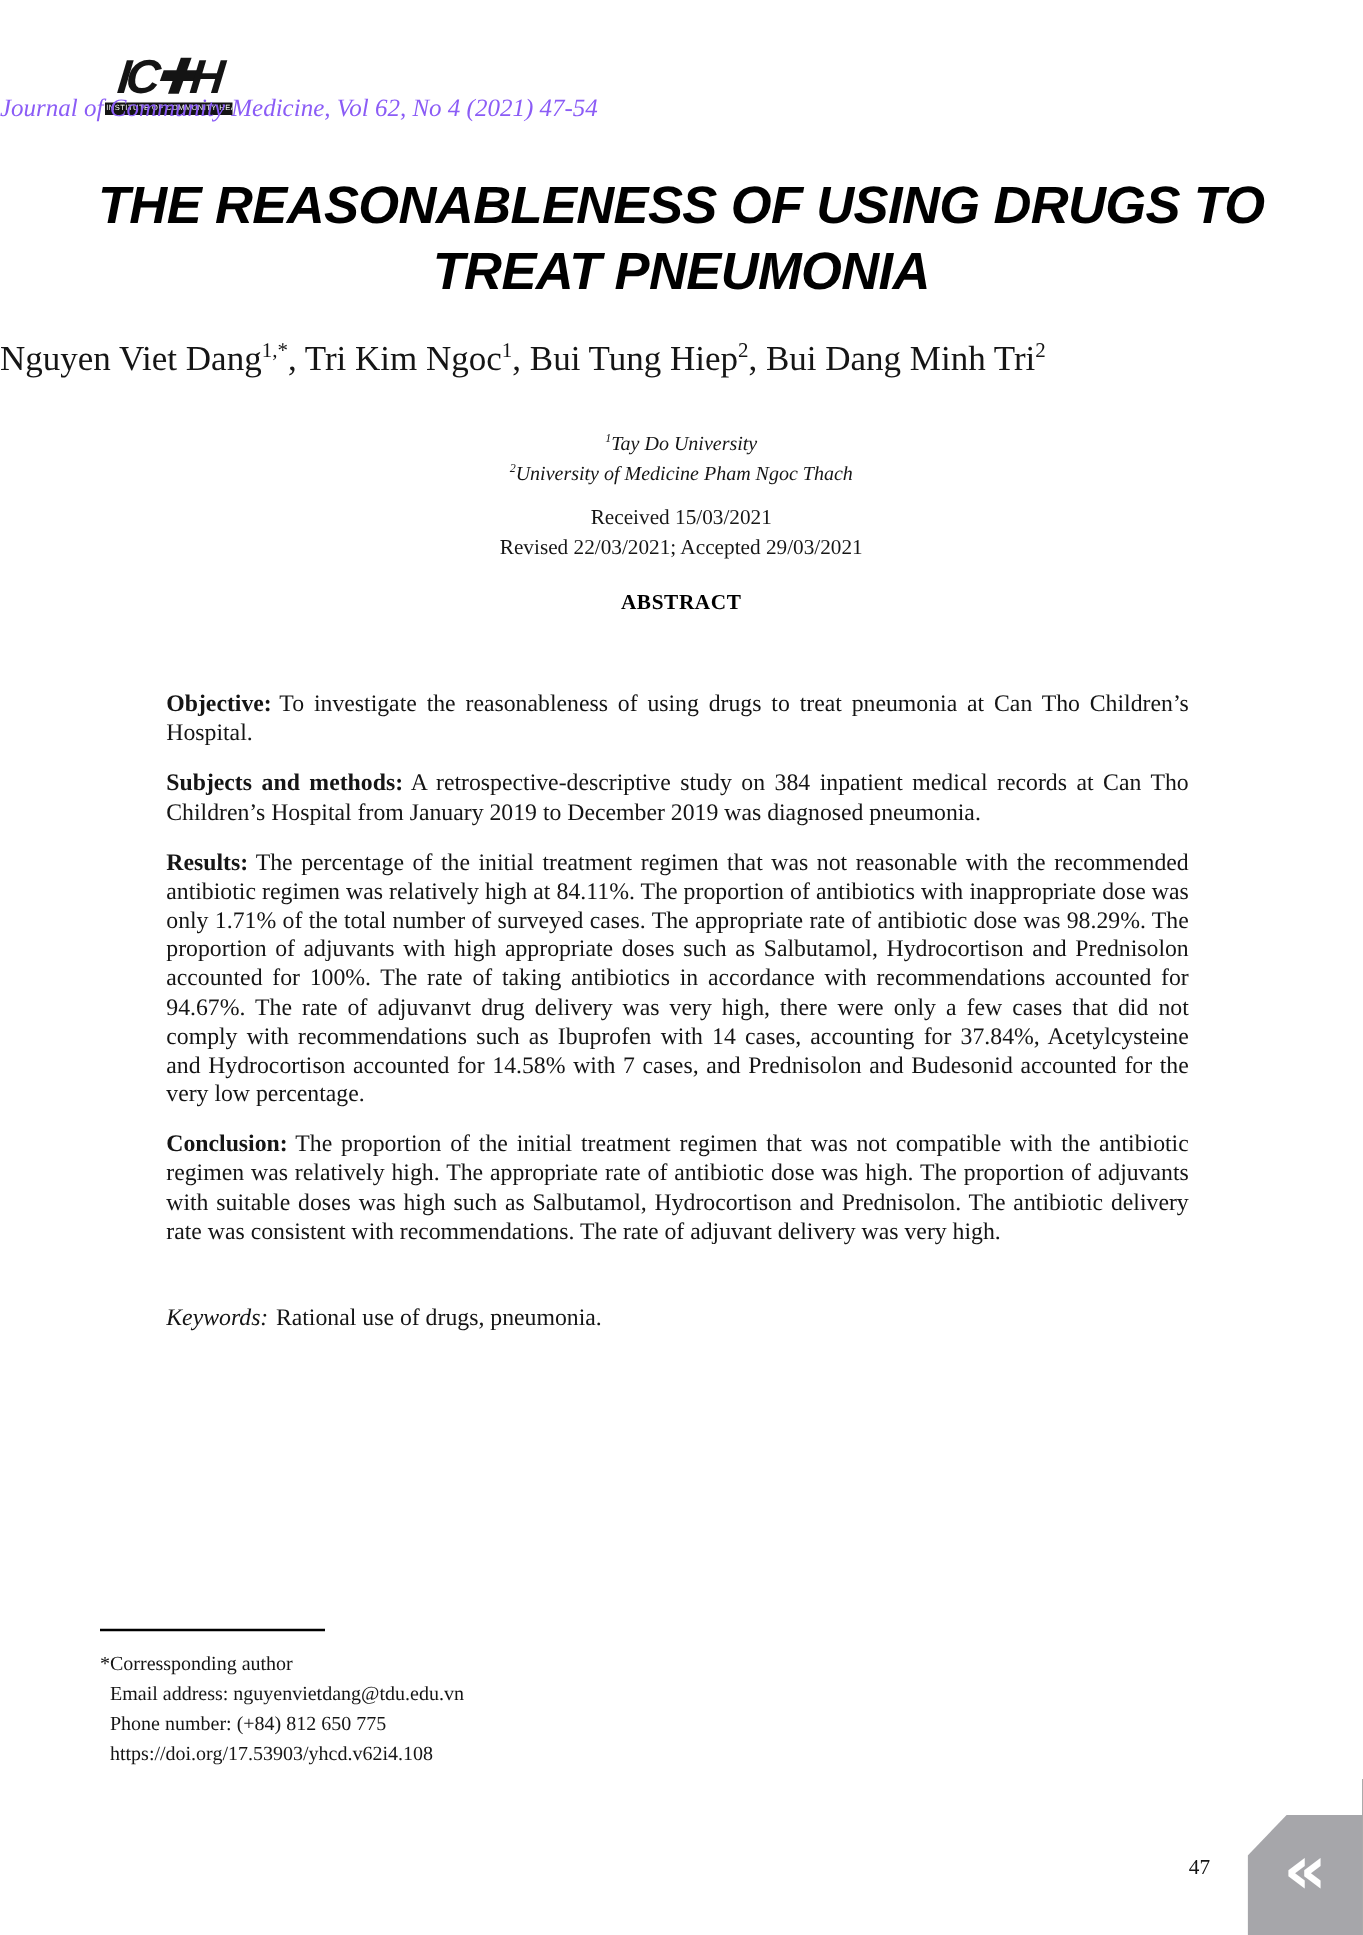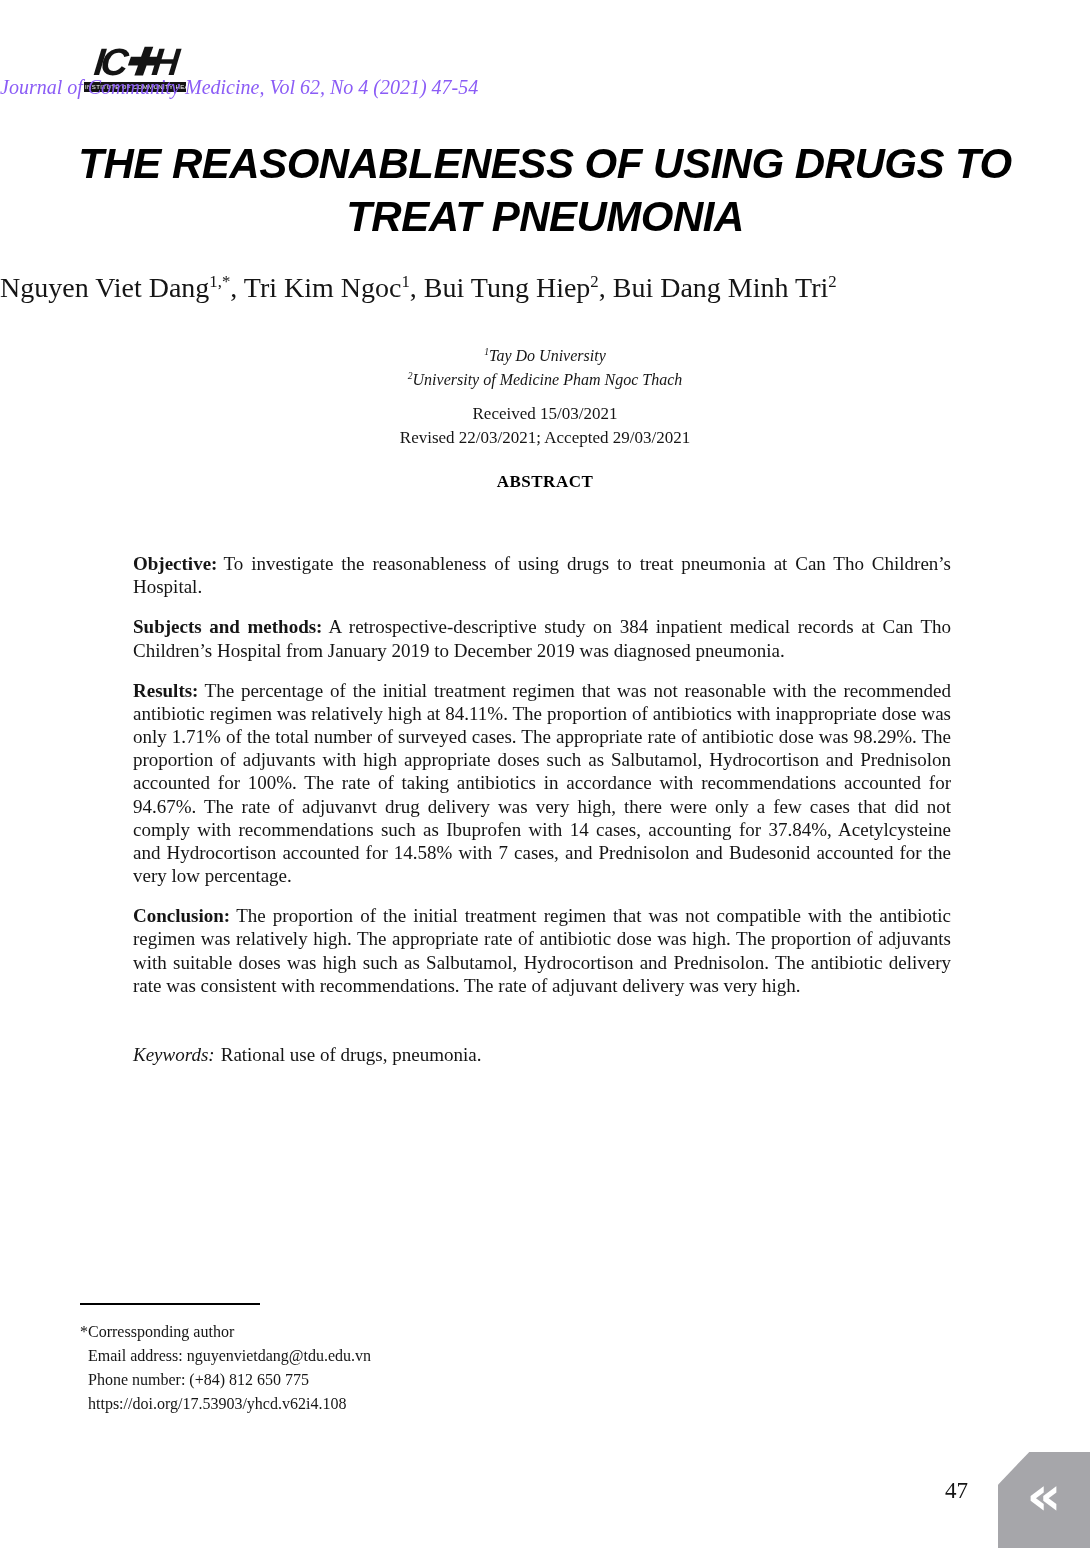--- a/index.html
+++ b/index.html
@@ -54,21 +54,21 @@
   .plabel { font-weight:bold; padding-right:0.32em; }
   .keywords { margin-top:46px; }
   .kw-label { font-style:italic; padding-right:0.32em; }
 
   
   .footnote-rule { position:absolute; top:1303px; left:80px; width:180px; border-top:2px solid #000; }
   .footnote { position:absolute; top:1320px; left:80px; font-size:16px; line-height:1.5; color:#151515; }
   .footnote .fn-indent { padding-left:8px; }
 
   
-  .page-number { position:absolute; right:122px; bottom:44px; font-size:23px; color:#151515; }
+  .page-number { position:absolute; right:122px; bottom:44px; font-size:17px; color:#151515; }
   .corner {
     position:absolute; right:0; bottom:0; width:92px; height:96px;
     background:#a6a6aa;
     clip-path:polygon(34% 0, 100% 0, 100% 100%, 0 100%, 0 34%);
     display:flex; align-items:center; justify-content:center;
   }
   .corner-glyph {
     color:#ffffff; font-size:54px; font-weight:bold; line-height:1;
     font-family:"DejaVu Sans", sans-serif; margin-top:-8px;
   }

